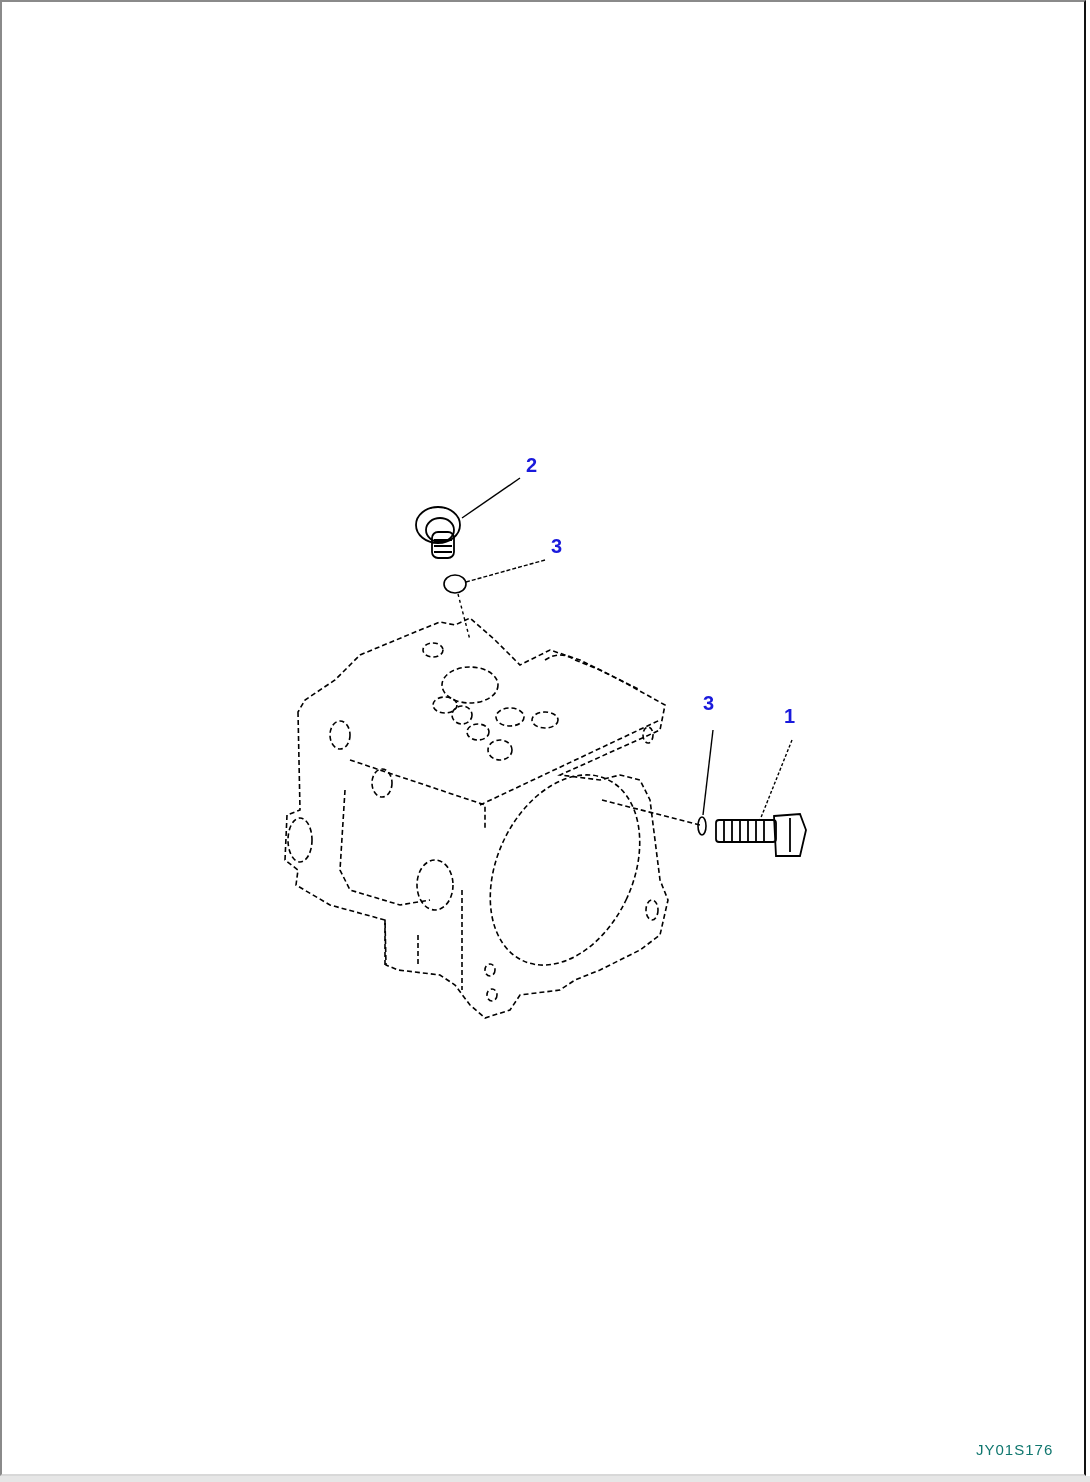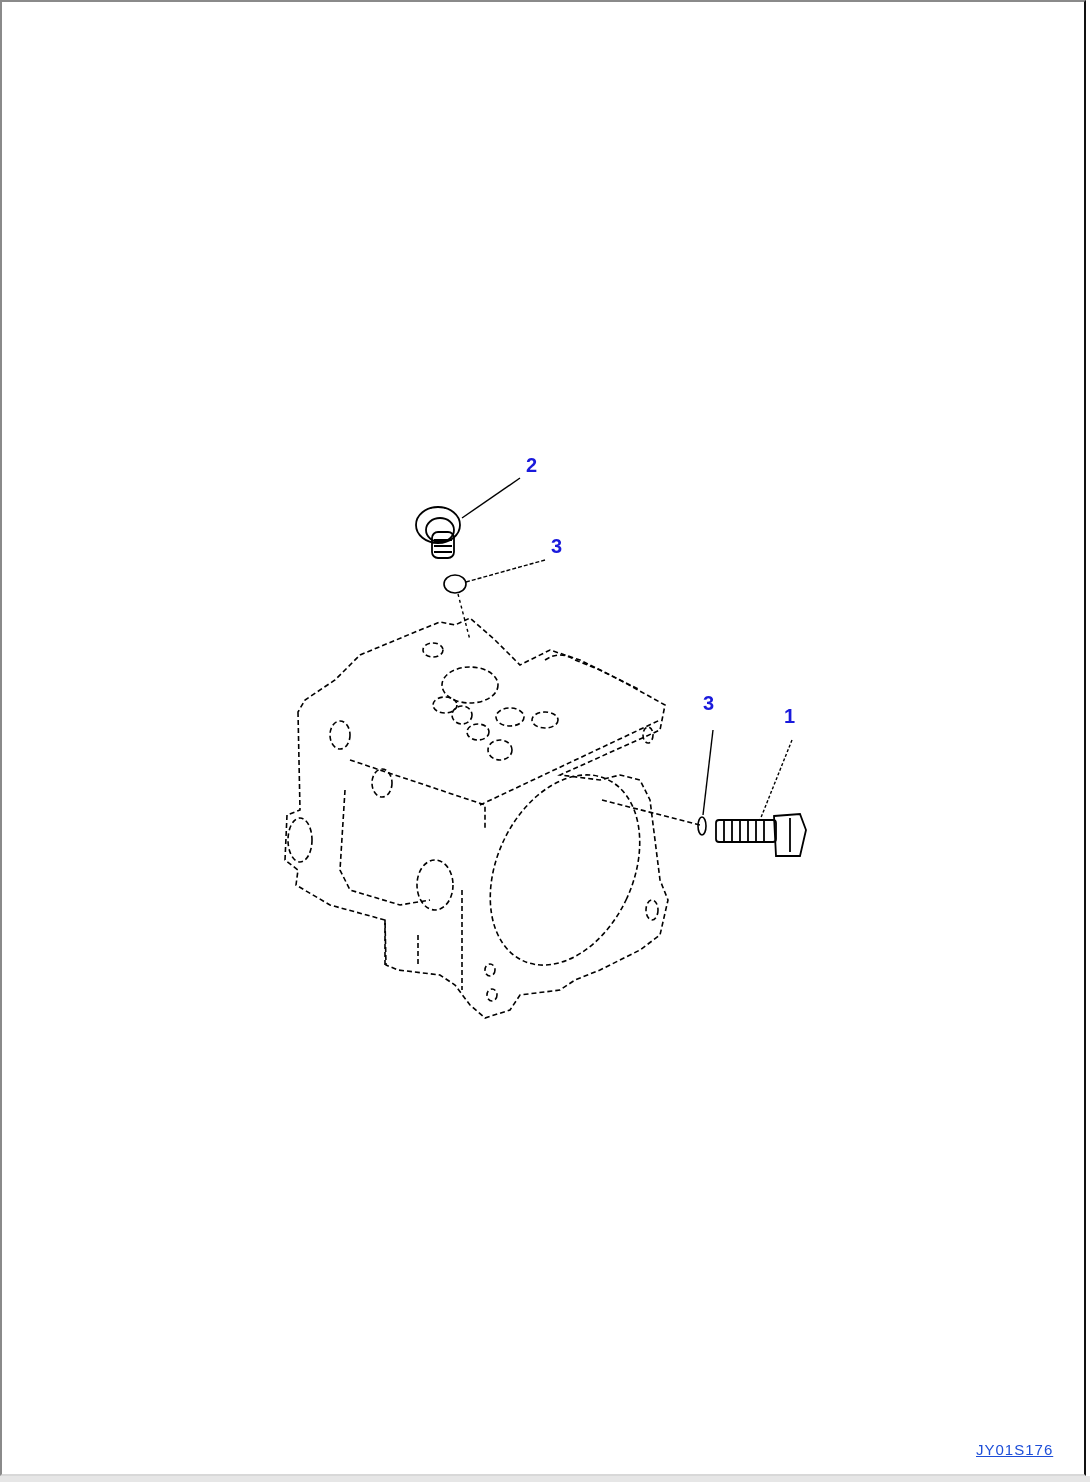--- a/index.html
+++ b/index.html
@@ -1,21 +1,21 @@
 <!DOCTYPE html>
 <html><head>
 <meta charset="utf-8">
 <style>
   html,body{margin:0;padding:0;background:#fff;}
   body{width:1090px;height:1482px;position:relative;overflow:hidden;font-family:"Liberation Sans",sans-serif;}
   #frame{position:absolute;left:0;top:0;width:1086px;height:1476px;border-left:2px solid #8a8a8a;border-top:2px solid #8a8a8a;border-right:2px solid #111;border-bottom:2px solid #d8d8d8;box-sizing:border-box;background:#fff;}
   #bottom-strip{position:absolute;left:0;top:1476px;width:1090px;height:6px;background:#e6e6e6;}
   svg#drawing{position:absolute;left:0;top:0;}
   .callout{position:absolute;color:#1a1adc;font-weight:bold;font-size:20px;line-height:20px;}
-  #drawing-code{position:absolute;left:976px;top:1441px;font-size:15px;color:#1d4ed8;letter-spacing:1px;text-decoration:underline;}
+  #drawing-code{position:absolute;left:976px;top:1441px;font-size:15px;color:#0f766e;letter-spacing:1px;}
 </style>
 </head>
 <body>
 
 <div id="frame"></div>
 <div id="bottom-strip"></div>
 
 <svg id="drawing" width="1090" height="1482" viewBox="0 0 1090 1482">
   <g fill="none" stroke="#000" stroke-width="1.6" stroke-dasharray="5 3">
 

